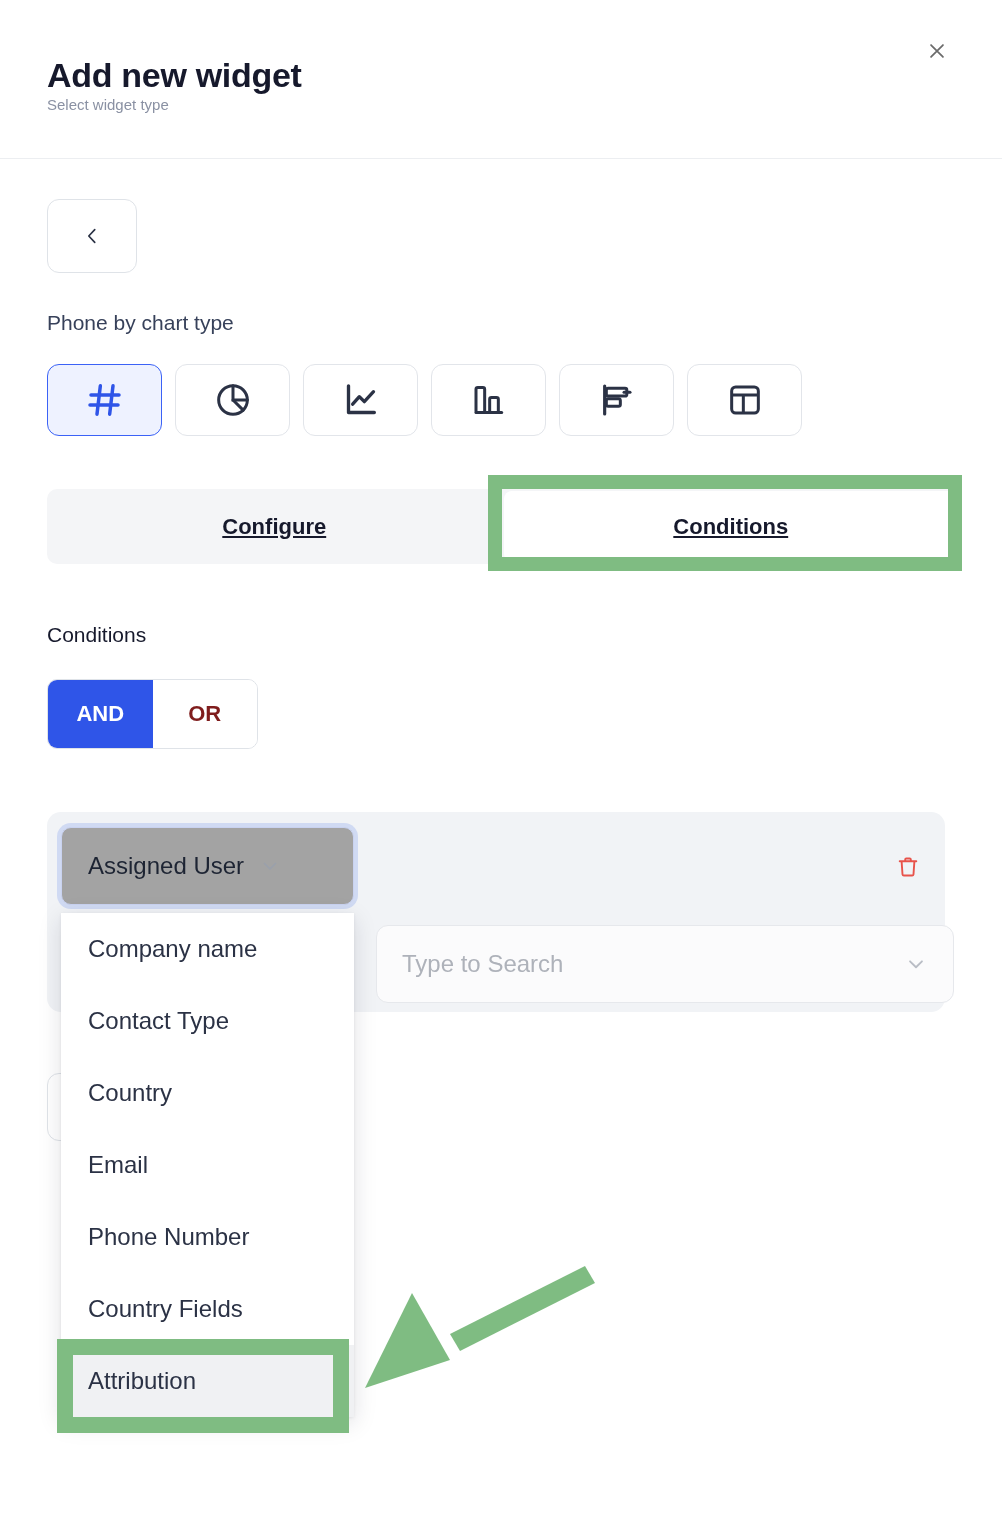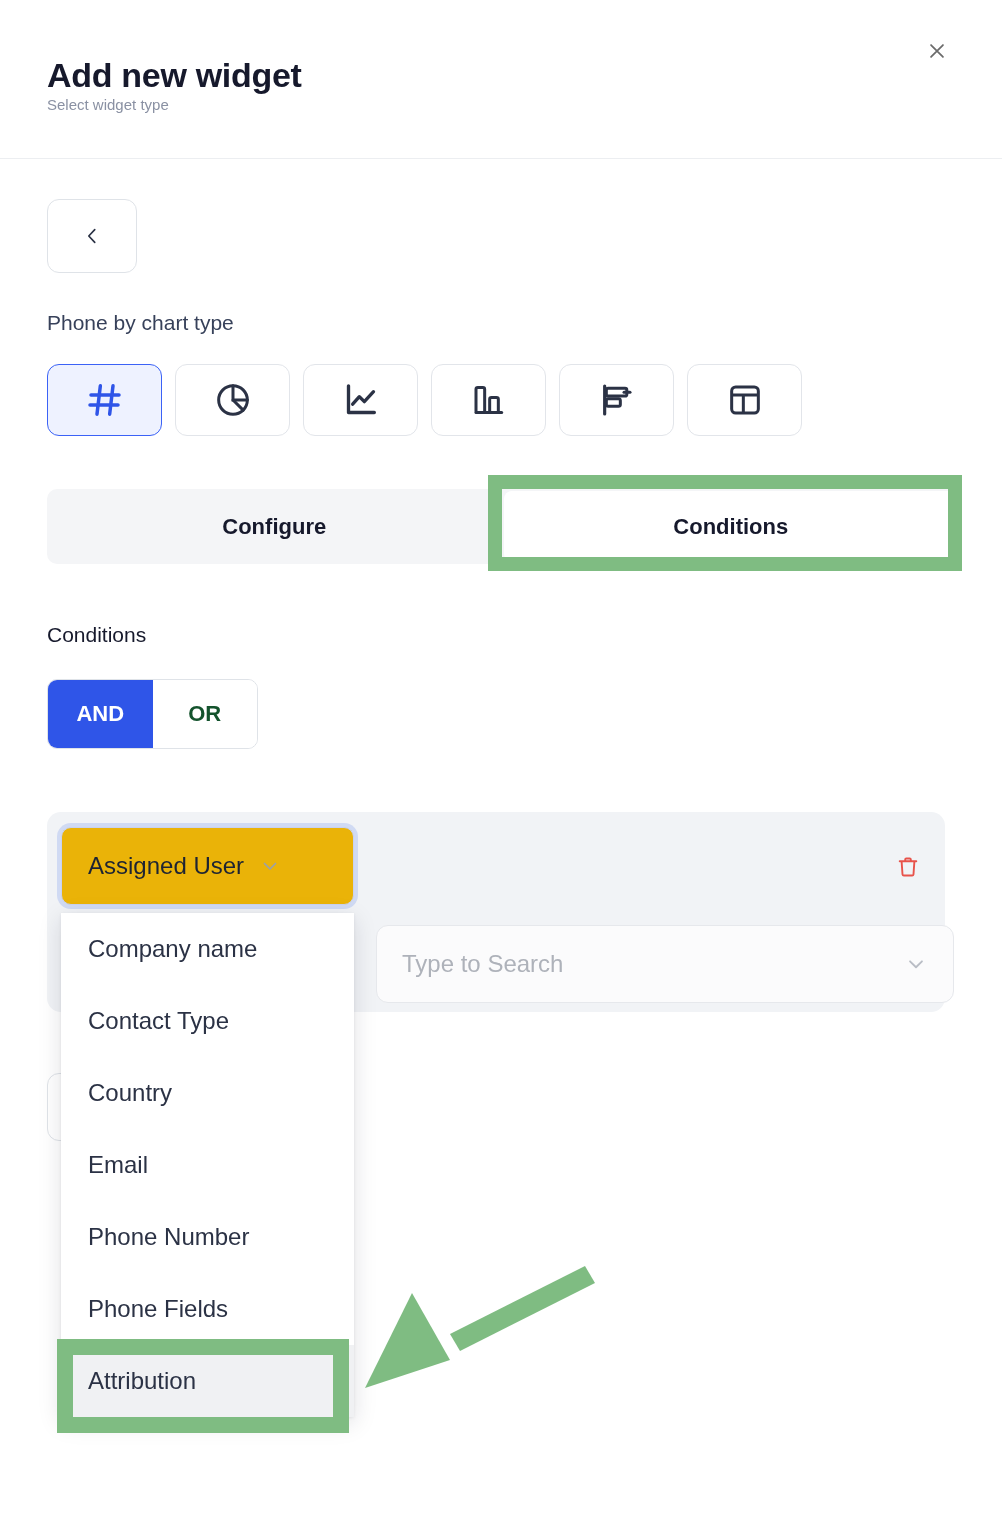--- a/index.html
+++ b/index.html
@@ -102,20 +102,21 @@
   .tab {
     flex: 1;
     display: flex; align-items: center; justify-content: center;
     font-size: 22px;
     font-weight: bold;
     color: #16192c;
     cursor: pointer;
     background: transparent;
     border: none;
     font-family: "Liberation Sans", sans-serif;
+    text-decoration: underline;
   }
   .tab.active {
     background: #ffffff;
     border-radius: 8px;
     margin: 2px;
   }
 
   
   .cond-label {
     position: absolute;
@@ -132,42 +133,42 @@
     overflow: hidden;
     border: 1px solid #dfe3e8;
   }
   .andor-seg {
     flex: 1;
     display: flex; align-items: center; justify-content: center;
     font-size: 22px;
     font-weight: bold;
     cursor: pointer;
     background: #ffffff;
-    color: #14532d;
+    color: #7f1d1d;
     border: none;
     font-family: "Liberation Sans", sans-serif;
   }
   .andor-seg.active {
     background: #2f55e8;
     color: #ffffff;
   }
 
   
   .cond-card {
     position: absolute;
     left: 47px; top: 812px;
     width: 898px; height: 200px;
     background: #f1f3f6;
     border-radius: 14px;
   }
   .field-select {
     position: absolute;
     left: 61px; top: 827px;
     width: 293px; height: 78px;
-    background: #eab308;
+    background: #a3a3a3;
     border: 1px solid #c9d2f0;
     border-radius: 10px;
     box-shadow: 0 0 0 4px rgba(180,196,240,0.55);
     display: flex; align-items: center;
     cursor: pointer;
     text-align: right;
   }
   .field-select-label {
     margin-left: 26px;
     font-size: 24px;
@@ -377,21 +378,21 @@
       </svg>
     </span>
   </div>
 
   <div class="dropdown">
     <div class="dd-item">Company name</div>
     <div class="dd-item">Contact Type</div>
     <div class="dd-item">Country</div>
     <div class="dd-item">Email</div>
     <div class="dd-item">Phone Number</div>
-    <div class="dd-item">Phone Fields</div>
+    <div class="dd-item">Country Fields</div>
     <div class="dd-item highlighted">Attribution</div>
   </div>
 
   <div class="ann-box" id="ann-tab"></div>
   <div class="ann-box" id="ann-attr"></div>
 
   <svg class="ann-arrow" viewBox="0 0 270 160">
     <g>
       <path d="M245 18 L110 86 L120 103 L255 35 Z" fill="#7fbc82"></path>
       <path d="M25 140 L72 45 L110 112 Z" fill="#7fbc82"></path>

